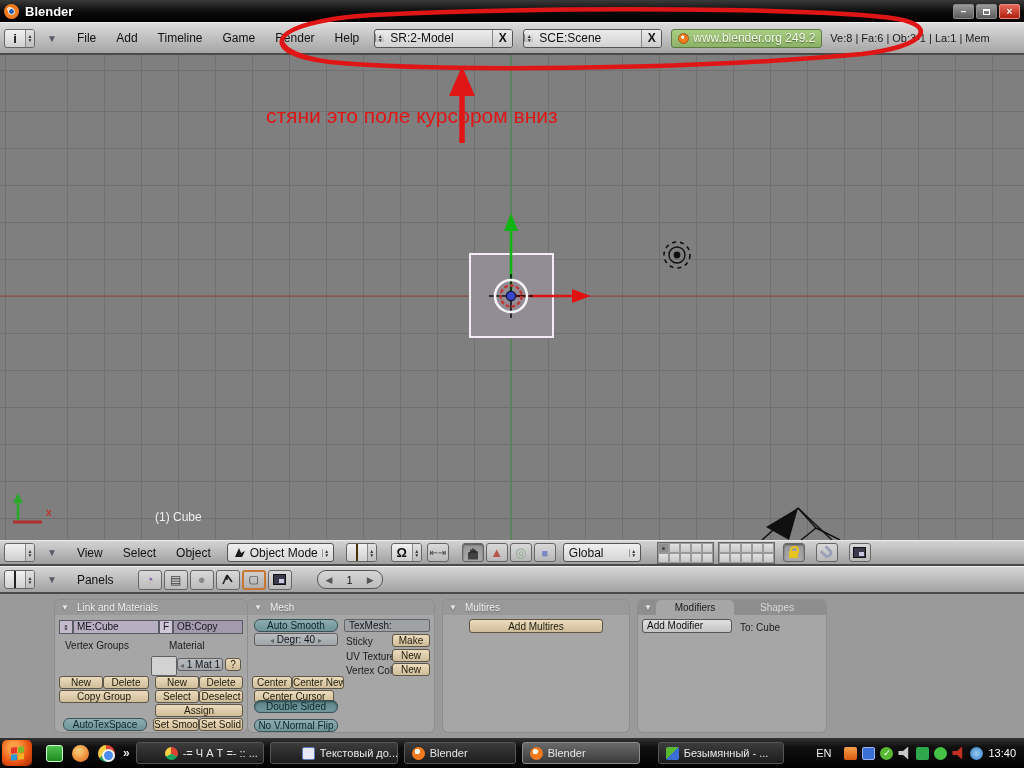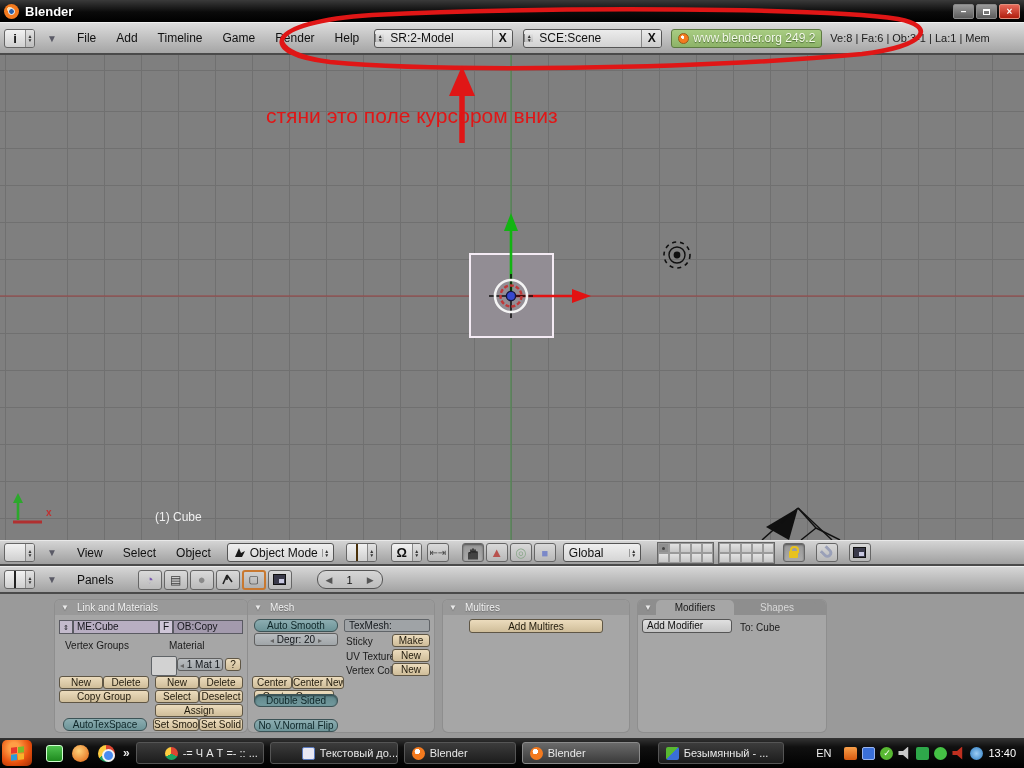--- a/index.html
+++ b/index.html
@@ -448,34 +448,34 @@
   </div>
 
   <div class="panel" style="left:248px; width:186px;">
     <div class="panel-header">
       <span class="panel-tri">▼</span>
       <span>Mesh</span>
     </div>
     <span class="pbtn-teal" style="left:6px; top:19px; width:84px;">Auto Smooth</span>
     <span class="pnum" style="left:6px; top:33px; width:84px;">
       <span class="num-arrow">◂</span>
-      <span>Degr: 20</span>
+      <span>Degr: 40</span>
       <span class="num-arrow">▸</span>
     </span>
     <span class="pfield" style="left:96px; top:19px; width:86px;">TexMesh:</span>
     <span class="plabel" style="left:98px; top:36px;">Sticky</span>
     <span class="pbtn" style="left:144px; top:34px; width:38px;">Make</span>
     <span class="plabel" style="left:98px; top:51px;">UV Texture</span>
     <span class="pbtn" style="left:144px; top:49px; width:38px;">New</span>
     <span class="plabel" style="left:98px; top:65px;">Vertex Color</span>
     <span class="pbtn" style="left:144px; top:63px; width:38px;">New</span>
     <span class="pbtn" style="left:4px; top:76px; width:40px;">Center</span>
     <span class="pbtn" style="left:44px; top:76px; width:52px;">Center New</span>
     <span class="pbtn" style="left:6px; top:90px; width:80px;">Center Cursor</span>
-    <span class="pbtn-teal pressed" style="left:6px; top:94px; width:84px;">Double Sided</span>
+    <span class="pbtn-teal pressed" style="left:6px; top:100px; width:84px;">Double Sided</span>
     <span class="pbtn-teal" style="left:6px; top:119px; width:84px;">No V.Normal Flip</span>
   </div>
 
   <div class="panel" style="left:443px; width:186px;">
     <div class="panel-header">
       <span class="panel-tri">▼</span>
       <span>Multires</span>
     </div>
     <span class="pbtn" style="left:26px; top:19px; width:134px; height:14px; line-height:13px;">Add Multires</span>
   </div>

